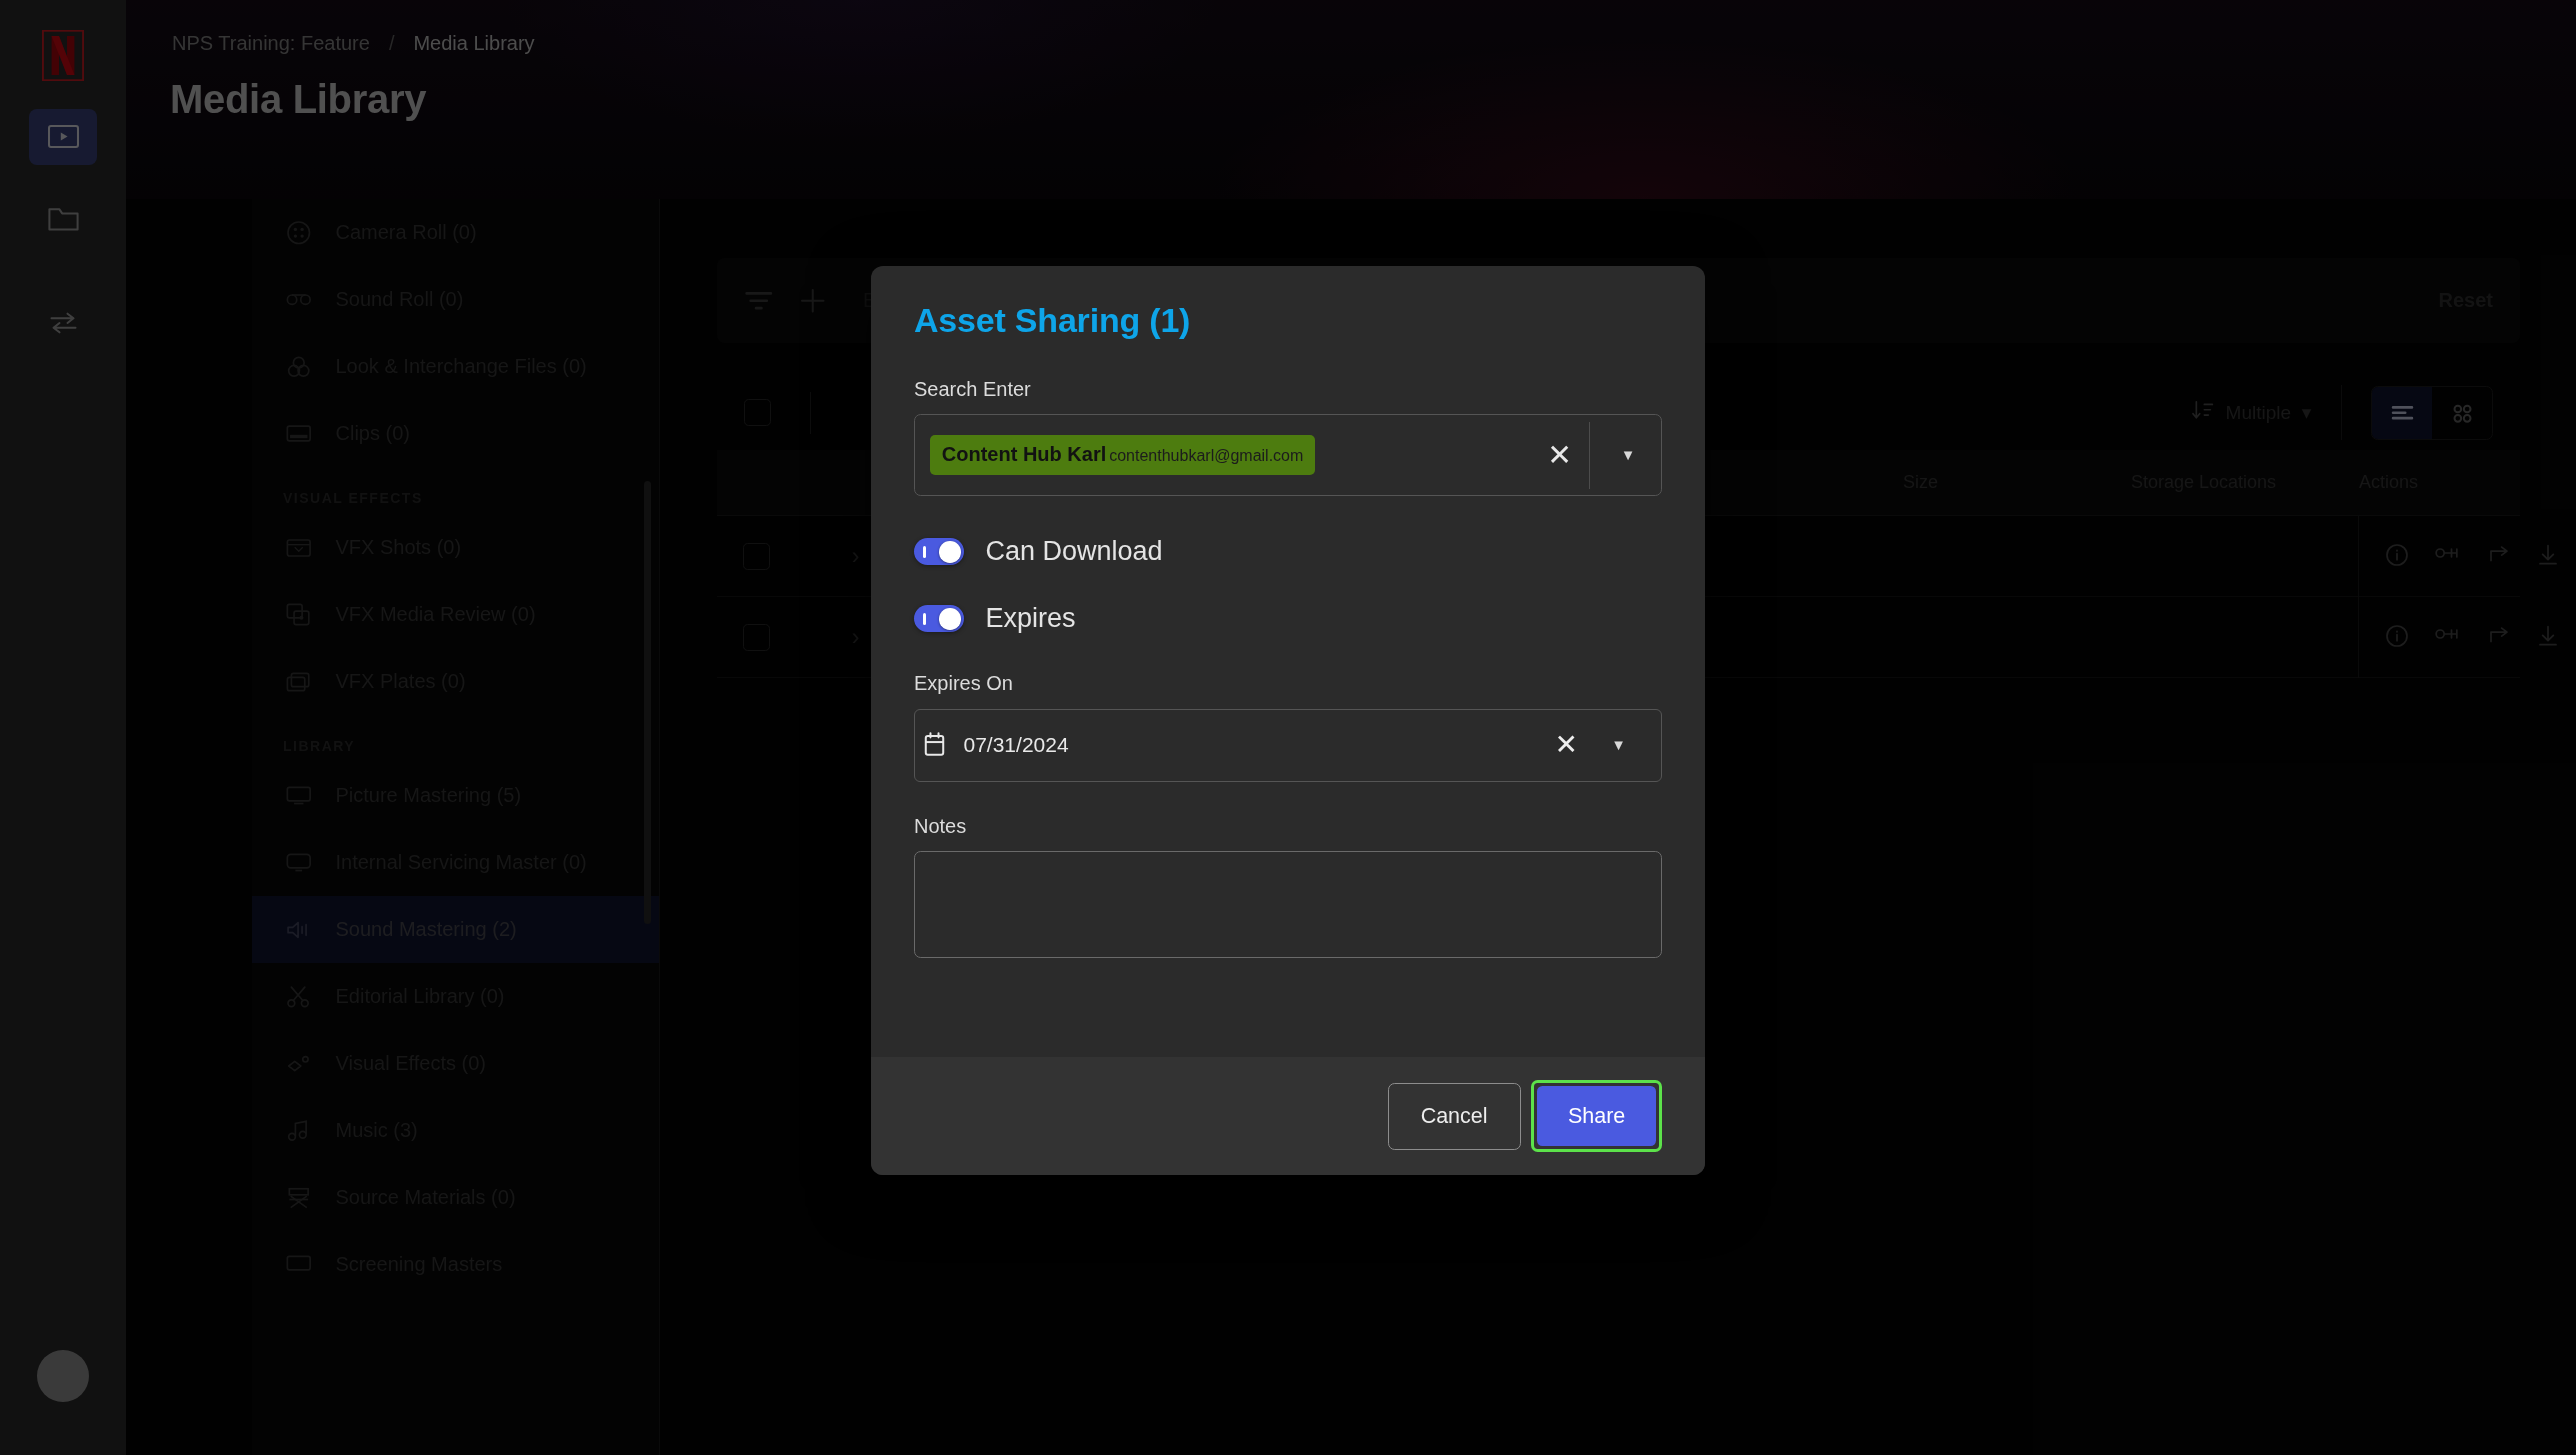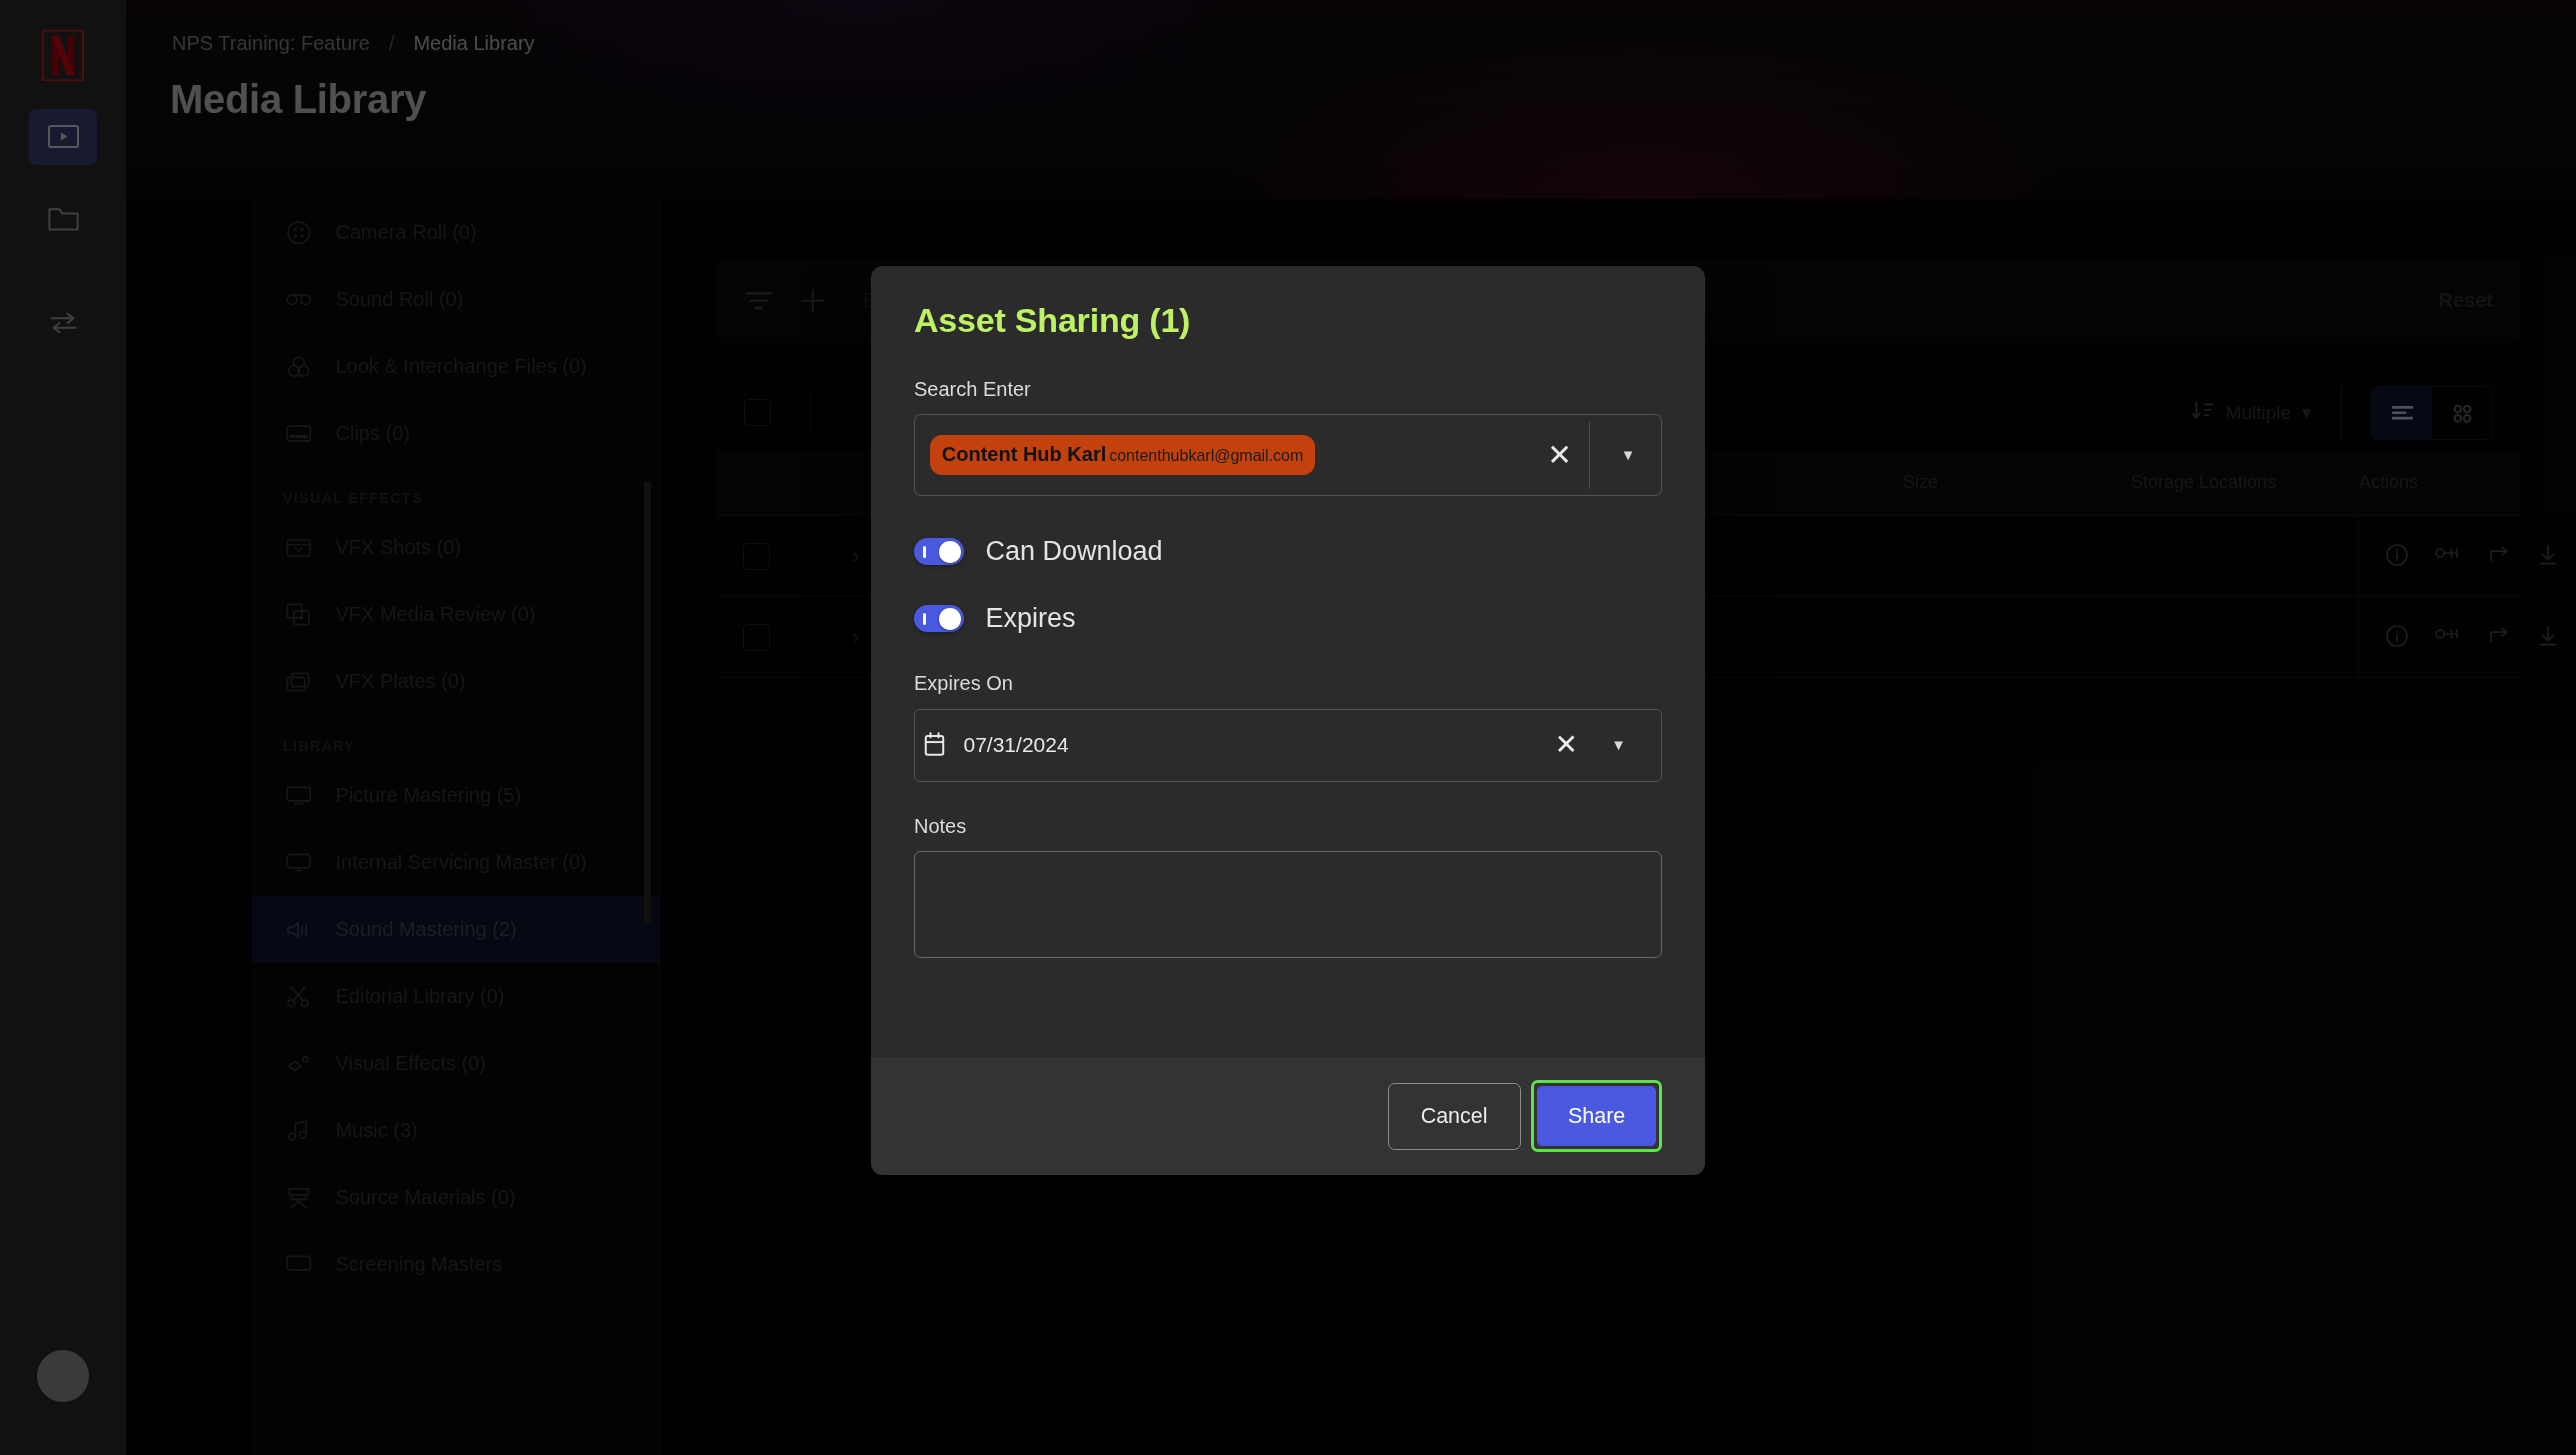--- a/index.html
+++ b/index.html
@@ -124,30 +124,30 @@
   .scrim { position: absolute; inset: 0; background: rgba(0,0,0,.62); z-index: 20; }
 
   
   .modal {
     position: absolute; left: 871px; top: 266px; width: 834px; height: 909px;
     background: #2b2b2b; border-radius: 12px; z-index: 30;
     box-shadow: 0 16px 60px rgba(0,0,0,.6);
     display: flex; flex-direction: column; overflow: hidden;
   }
   .modal-body { padding: 35px 43px 0; flex: 1; }
-  .modal-title { font-size: 34px; font-weight: bold; color: #bef264; letter-spacing: -0.2px; }
+  .modal-title { font-size: 34px; font-weight: bold; color: #0ea5e9; letter-spacing: -0.2px; }
   .fld-label { font-size: 20px; color: #dcdcdc; margin-top: 38px; margin-bottom: 13.4px; }
   .fld-label.tight { margin-top: 33px; }
 
   .search-box {
     position: relative; height: 82px; border: 0.7px solid #555; border-radius: 6.7px;
     display: flex; align-items: center; padding-left: 14.8px;
   }
   .chip {
-    background: #c2410c; border-radius: 12px; padding: 8.7px 12px 10px; min-width: 236px;
+    background: #4d7c0f; border-radius: 5px; padding: 8.7px 12px 10px; min-width: 236px;
   }
   .chip-name { font-size: 20px; color: #121212; font-weight: bold; line-height: 1.06; }
   .chip-mail { font-size: 16px; color: #1c1c1c; margin-top: 5.4px; line-height: 1.05; }
   .sb-clear {
     position: absolute; right: 89px; top: 50%; transform: translateY(-50%);
     font-size: 29.5px; color: #e8e8e8; line-height: 1;
   }
   .sb-split { position: absolute; right: 71px; top: 6.7px; bottom: 6.7px; width: 0.7px; background: #4c4c4c; }
   .sb-caret { position: absolute; right: 25.5px; top: 50%; transform: translateY(-50%); color: #d8d8d8; font-size: 14.8px; }
 

